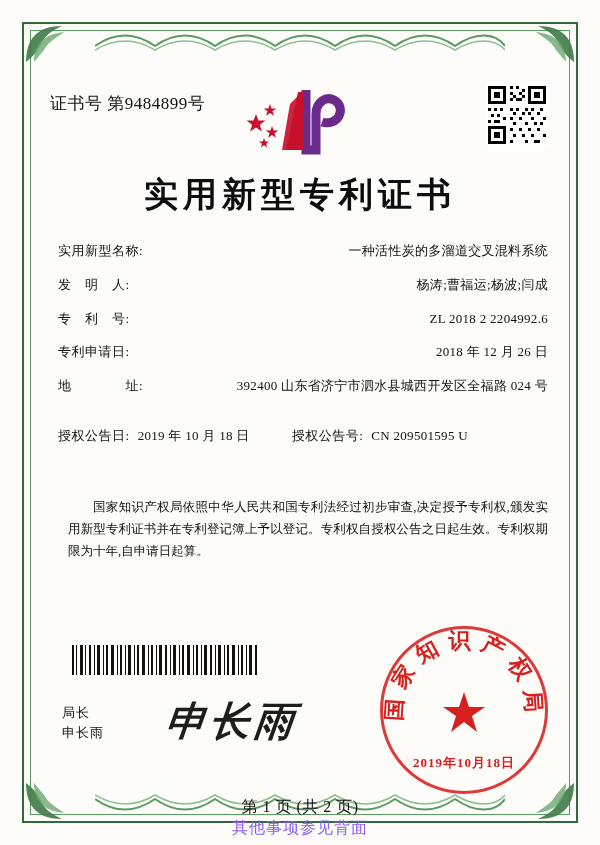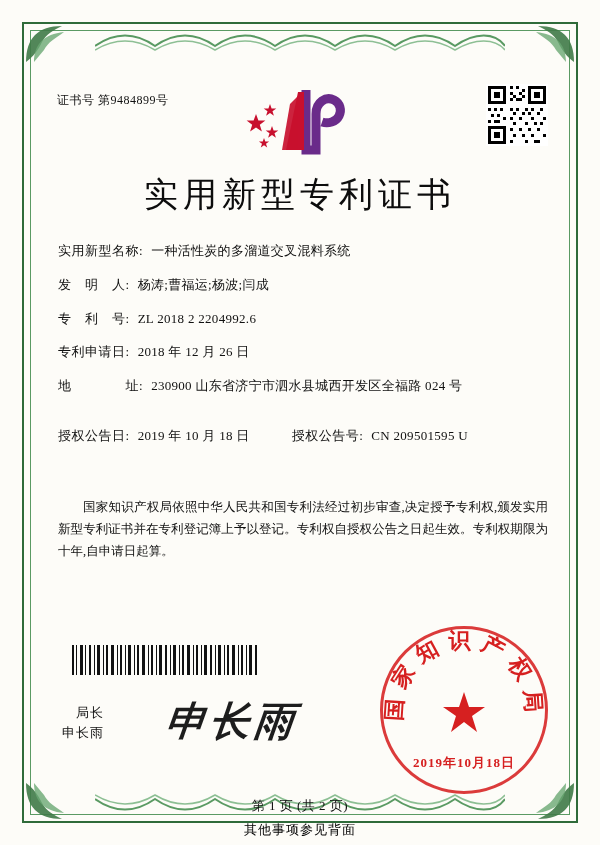--- a/index.html
+++ b/index.html
@@ -58,23 +58,23 @@
     right: 95px;
     height: 26px;
     overflow: hidden;
   }
   .edge-top { top: 26px; }
   .edge-bottom { bottom: 26px; transform: scaleY(-1); }
 
   
   .cert-no {
     position: absolute;
-    left: 57px;
+    left: 50px;
     top: 92px;
-    font-size: 12px;
+    font-size: 17px;
     letter-spacing: 0.5px;
     color: #111;
     text-align: center;
   }
   .logo {
     position: absolute;
     left: 246px;
     top: 84px;
     width: 108px;
     height: 72px;
@@ -87,21 +87,21 @@
     height: 62px;
   }
 
   .title {
     position: absolute;
     left: 0;
     right: 0;
     top: 172px;
     text-align: center;
     font-size: 34px;
-    font-weight: normal;
+    font-weight: bold;
     letter-spacing: 5px;
     color: #0d0d0d;
     font-family: "DejaVu Serif", "Liberation Serif", serif;
   }
 
   
   .fields {
     position: absolute;
     left: 58px;
     right: 52px;
@@ -118,20 +118,21 @@
   .row .lbl {
     flex: 0 0 auto;
     letter-spacing: 0.5px;
     white-space: nowrap;
     text-align: center;
   }
   .row .val {
     flex: 1 1 auto;
     padding-left: 8px;
     letter-spacing: 0.3px;
+    text-align: right;
   }
   .row.split .val {
     flex: 0 0 auto;
     padding-left: 8px;
   }
   .row .lbl2 {
     flex: 0 0 auto;
     padding-left: 42px;
     white-space: nowrap;
     letter-spacing: 0.5px;
@@ -148,21 +149,21 @@
     position: absolute;
     left: 58px;
     right: 52px;
     top: 497px;
     font-size: 12.5px;
     line-height: 1.75;
     color: #111;
     text-align: justify;
   }
   .paras p {
-    margin: 0 0 2px 0;
+    margin: 0 0 2px 10px;
     text-indent: 2em;
   }
 
   
   .barcode {
     position: absolute;
     left: 72px;
     top: 645px;
     width: 185px;
     height: 30px;
@@ -170,21 +171,20 @@
 
   
   .sig-label {
     position: absolute;
     left: 62px;
     top: 703px;
     font-size: 13px;
     line-height: 1.5;
     letter-spacing: 1px;
     color: #111;
-    text-align: right;
   }
   .sig-hand {
     position: absolute;
     left: 166px;
     top: 694px;
     font-size: 40px;
     font-family: "DejaVu Serif", serif;
     font-style: italic;
     font-weight: bold;
     letter-spacing: 4px;
@@ -223,32 +223,32 @@
     font-weight: bold;
   }
 
   
   .page-no {
     position: absolute;
     left: 0;
     right: 0;
     top: 797px;
     text-align: center;
-    font-size: 13px;
+    font-size: 16px;
     color: #111;
     letter-spacing: 0.5px;
   }
   .footer-note {
     position: absolute;
     left: 0;
     right: 0;
     bottom: 6px;
     text-align: center;
-    font-size: 13px;
-    color: #000000;
+    font-size: 16px;
+    color: #8b5cf6;
     letter-spacing: 1px;
   }
 </style>
 </head>
 <body>
 
 <div class="page">
 
   <div class="border-outer"></div>
   <div class="border-inner"></div>
@@ -383,21 +383,21 @@
     <div class="row">
       <span class="lbl">专　利　号:</span>
       <span class="val">ZL 2018 2 2204992.6</span>
     </div>
     <div class="row">
       <span class="lbl">专利申请日:</span>
       <span class="val">2018 年 12 月 26 日</span>
     </div>
     <div class="row">
       <span class="lbl">地　　　　址:</span>
-      <span class="val">230900 山东省济宁市泗水县城西开发区全福路 024 号</span>
+      <span class="val">392400 山东省济宁市泗水县城西开发区全福路 024 号</span>
     </div>
     <div class="row split">
       <span class="lbl">授权公告日:</span>
       <span class="val">2019 年 10 月 18 日</span>
       <span class="lbl2">授权公告号:</span>
       <span class="val2">CN 209501595 U</span>
     </div>
   </div>
 
   <div class="paras">

